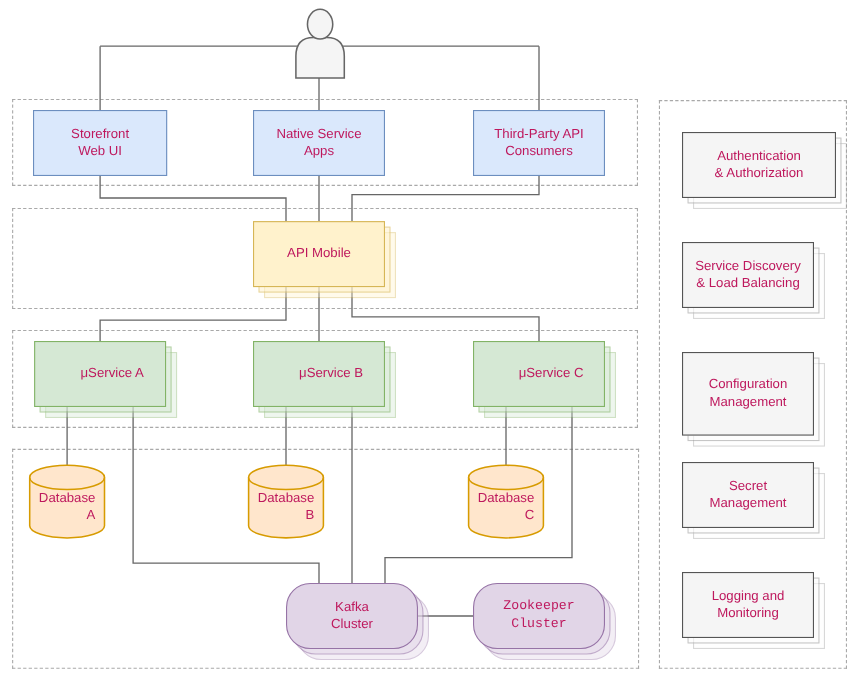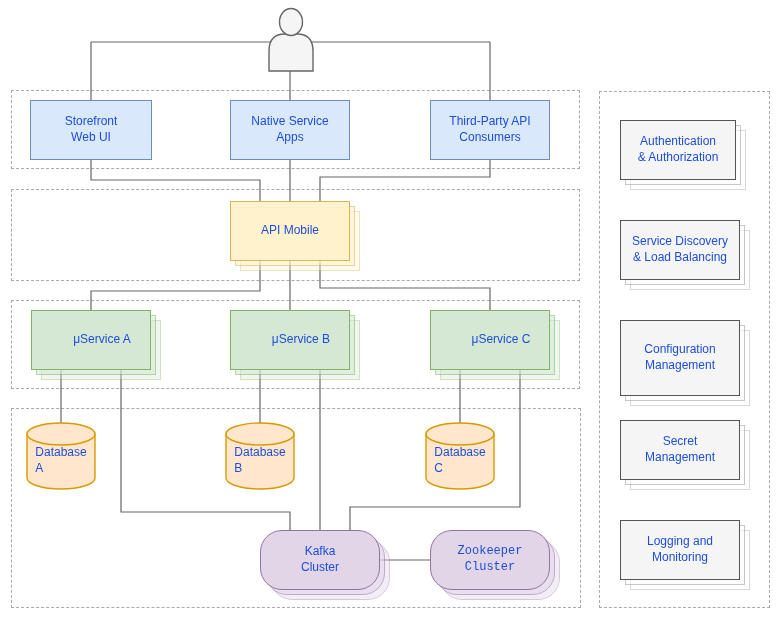--- a/index.html
+++ b/index.html
@@ -1,19 +1,19 @@
 <!DOCTYPE html>
 <html><head>
 <meta charset="utf-8">
 <style>
   html,body{margin:0;padding:0;background:#ffffff;}
   .canvas{
     position:relative;width:781px;height:621px;background:#ffffff;
     font-family:"Liberation Sans","DejaVu Sans",sans-serif;
-    font-size:12px;color:#1d4ed8;overflow:hidden;
+    font-size:12px;color:#be185d;overflow:hidden;
   }
   
   .group{position:absolute;border:1px dashed #a9a9a9;box-sizing:border-box;}
   
   .wires{position:absolute;left:0;top:0;z-index:2;}
   
   .node{position:absolute;z-index:3;}
   .node .layer,.node .face{
     position:absolute;left:0;top:0;width:100%;height:100%;
     border:1px solid;box-sizing:border-box;background:#fff;
@@ -26,21 +26,21 @@
   }
   .blue   .face{background:#dae8fc;border-color:#6c8ebf;}
   .yellow .face,.yellow .layer{background:#fff2cc;border-color:#d6b656;}
   .green  .face,.green  .layer{background:#d5e8d4;border-color:#82b366;padding-left:22px;}
   .purple .face,.purple .layer{background:#e1d5e7;border-color:#9673a6;border-radius:22px;}
   .gray   .face{background:#f5f5f5;border-color:#555;}
   .gray   .layer{background:#fdfdfd;border-color:#9a9a9a;}
   
   .dblabel{
     position:absolute;z-index:4;display:flex;align-items:center;justify-content:center;
-    text-align:left;white-space:pre-line;line-height:1.3;padding-top:10px;box-sizing:border-box;
+    text-align:right;white-space:pre-line;line-height:1.3;padding-top:10px;box-sizing:border-box;
   }
 </style>
 </head>
 <body>
 
 <div class="canvas">
 
   <div class="group" style="left:11px;top:90px;width:569px;height:79px;"></div>
   <div class="group" style="left:11px;top:189px;width:569px;height:92px;"></div>
   <div class="group" style="left:11px;top:300px;width:569px;height:89px;"></div>
@@ -143,21 +143,21 @@
     <div class="face"><span>Kafka
 Cluster</span></div>
   </div>
   <div class="node purple" style="left:430px;top:530px;width:120px;height:60px;font-family:Liberation Mono, monospace;">
     <div class="layer l2"></div>
       <div class="layer l1"></div>
     <div class="face"><span>Zookeeper
 Cluster</span></div>
   </div>
 
-  <div class="node gray" style="left:620px;top:120px;width:116px;height:60px;">
+  <div class="node gray" style="left:620px;top:120px;width:140px;height:60px;">
     <div class="layer l2"></div>
       <div class="layer l1"></div>
     <div class="face"><span>Authentication
 &amp; Authorization</span></div>
   </div>
   <div class="node gray" style="left:620px;top:220px;width:120px;height:60px;">
     <div class="layer l2"></div>
       <div class="layer l1"></div>
     <div class="face"><span>Service Discovery
 &amp; Load Balancing</span></div>

